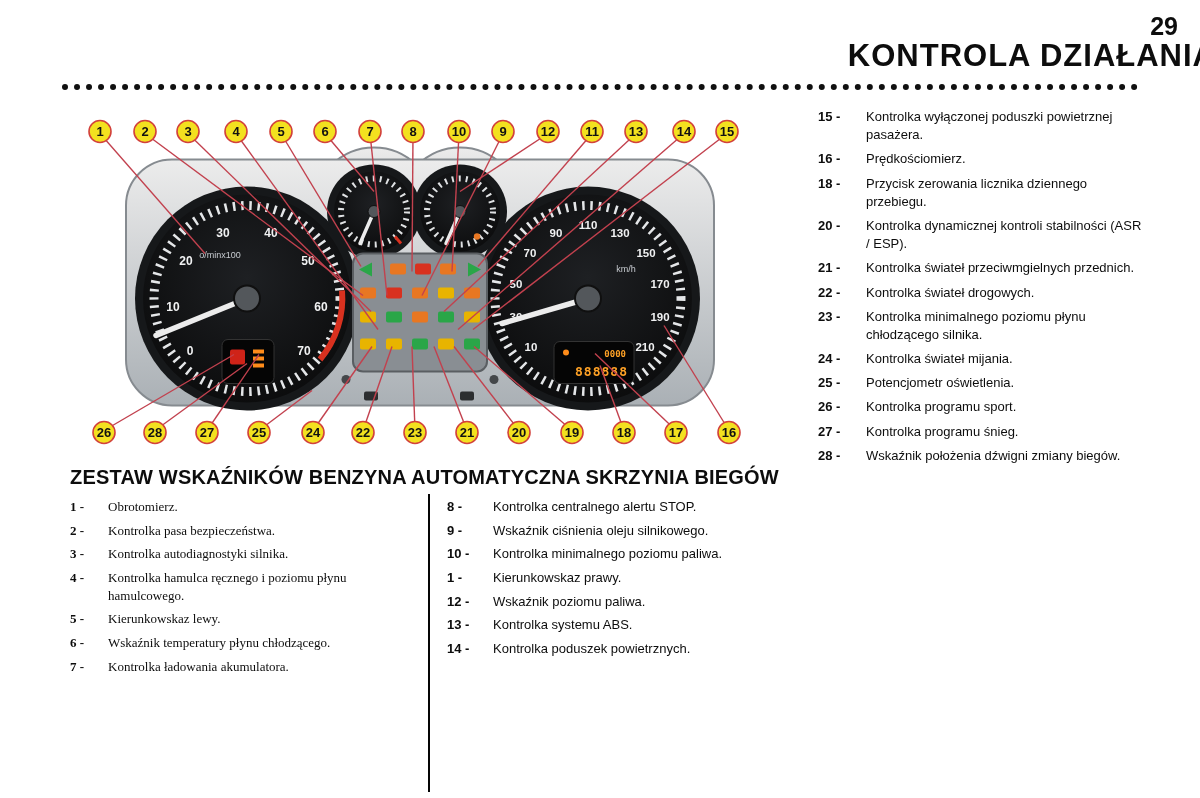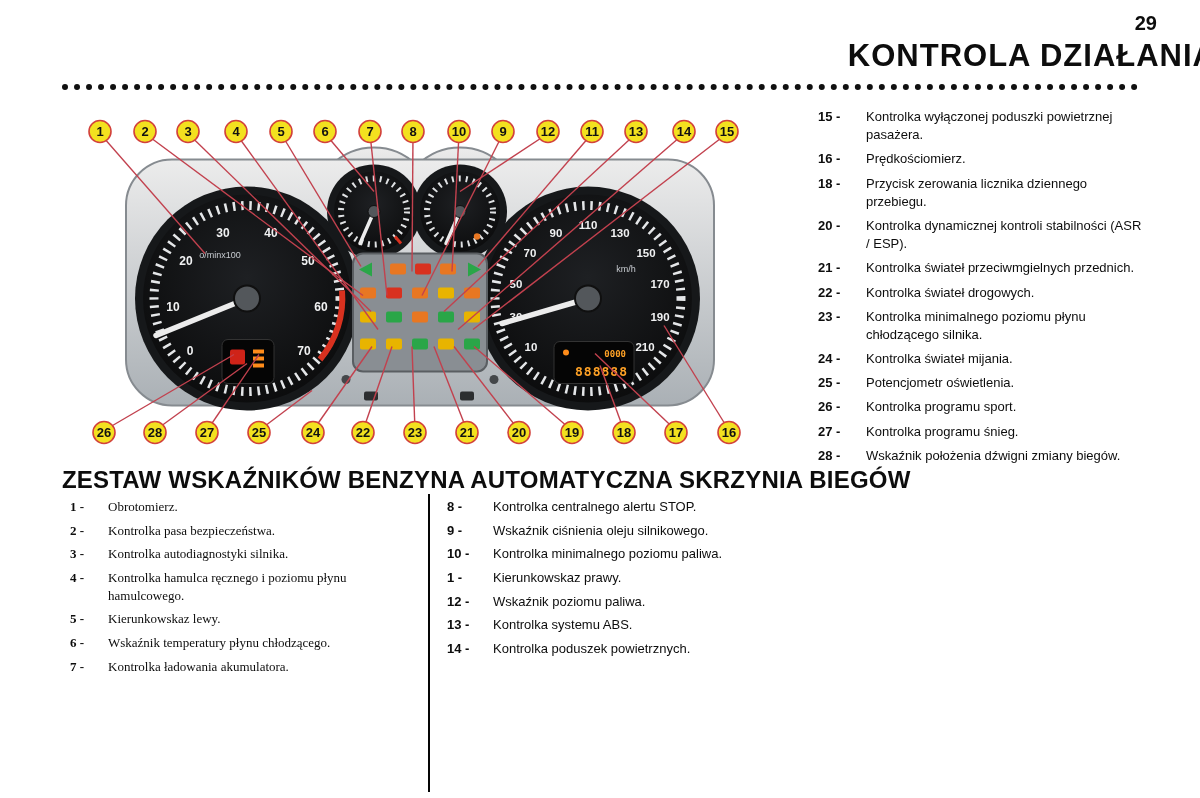--- a/index.html
+++ b/index.html
@@ -1,26 +1,26 @@
 <!DOCTYPE html>
 <html><head>
 <meta charset="utf-8">
 <style>
   * { margin:0; padding:0; box-sizing:border-box; }
   html,body { width:1200px; height:798px; }
   body {
     position:relative; background:#ffffff; color:#0d0d0d;
     font-family:"Liberation Sans", sans-serif; overflow:hidden;
   }
-  .page-number { position:absolute; top:12px; right:43px; font-size:20px; font-weight:bold; }
+  .page-number { position:absolute; top:12px; right:22px; font-size:25px; font-weight:bold; }
   .title { position:absolute; top:38px; left:16px; width:1200px; text-align:right;
            font-size:31px; font-weight:bold; letter-spacing:1px; }
   .rule { position:absolute; top:84px; left:62px; width:1076px; border-top:6px dotted #101010; }
   .diagram { position:absolute; left:60px; top:102px; width:710px; height:358px; }
-  .heading { position:absolute; left:62px; top:466px; font-size:24px; font-weight:bold; letter-spacing:.2px; }
+  .heading { position:absolute; left:70px; top:466px; font-size:20px; font-weight:bold; letter-spacing:.2px; }
   .col { position:absolute; font-size:13px; line-height:1.36; }
   .col1 { left:70px;  top:498px; width:334px;font-family:Liberation Serif, serif; --ind:38px; }
   .col2 { left:447px; top:498px; width:324px; --ind:46px; }
   .col3 { left:818px; top:108px; width:330px; --ind:48px; line-height:1.4; }
   .divider { position:absolute; left:428px; top:494px; width:2px; height:298px; background:#050505; }
   .item { margin-bottom:6px; padding-left:var(--ind); text-indent:calc(-1 * var(--ind)); }
   .num { font-weight:bold; display:inline-block; width:var(--ind); text-indent:0; }
   
   .gnum { fill:#f0f1f2; font-size:12px; font-weight:bold; text-anchor:middle;
           font-family:"Liberation Sans",sans-serif; }

